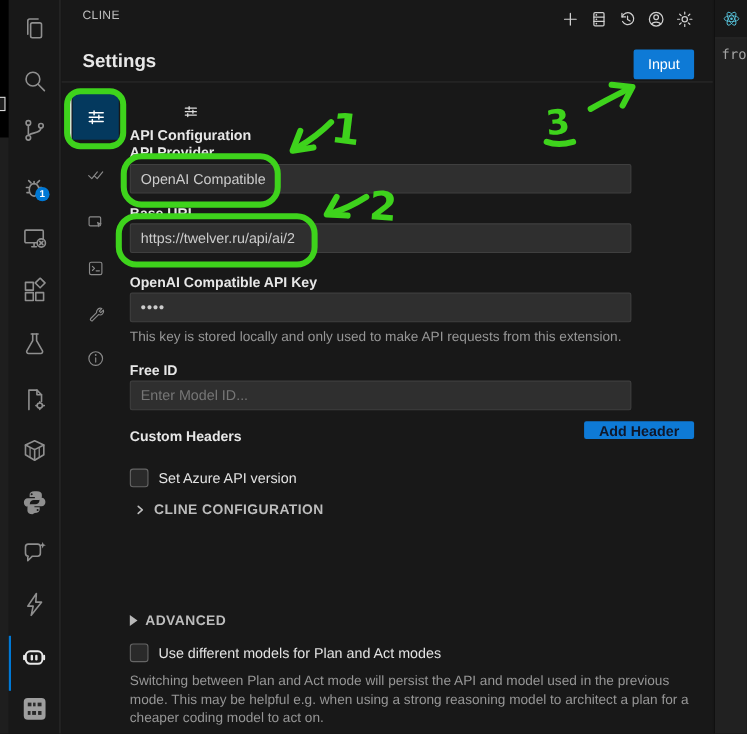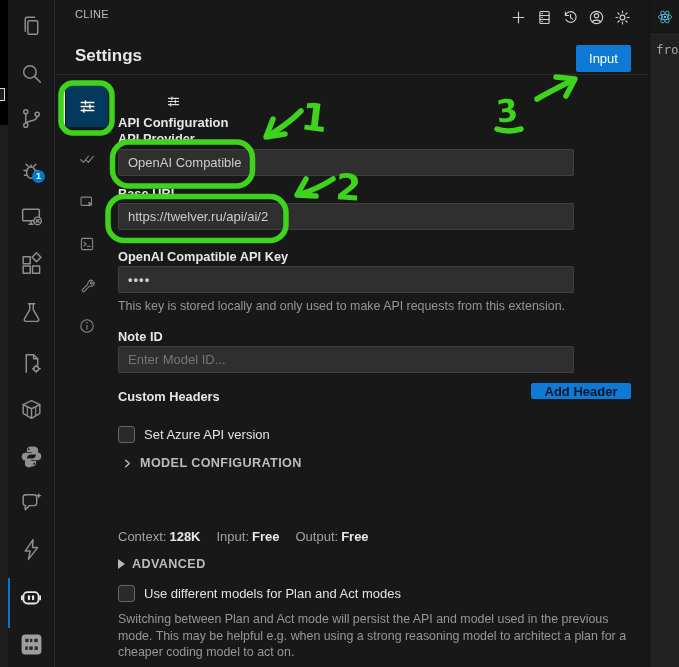--- a/index.html
+++ b/index.html
@@ -282,44 +282,39 @@
       <span>OpenAI Compatible</span>
     </div>
 
     <div class="c-abs field-label" style="top:186px">Base URL</div>
     <input class="inp" style="top: 203px;" type="text" value="https://twelver.ru/api/ai/2">
 
     <div class="c-abs field-label" style="top:249px">OpenAI Compatible API Key</div>
     <input class="inp key-inp" style="top: 266px;" type="text" value="••••">
     <div class="c-abs help-txt" style="top:298px">This key is stored locally and only used to make API requests from this extension.</div>
 
-    <div class="c-abs field-label" style="top:329px">Note ID</div>
+    <div class="c-abs field-label" style="top:329px">Free ID</div>
     <input class="inp" style="top: 346px;" type="text" placeholder="Enter Model ID...">
 
     <div class="c-abs field-label" style="top:389px">Custom Headers</div>
     <button class="row-btn" style="top:383px">Add Header</button>
 
     <div class="c-abs chk-row" style="top:426px">
       <div class="chk"></div>
       <span class="chk-label">Set Azure API version</span>
     </div>
 
     <div class="c-abs collapse-hdr" style="top:456px; left:4px">
       <svg width="11" height="11" viewBox="0 0 12 12" style="fill:none;stroke:#bcbcbc;stroke-width:1.6;stroke-linecap:round;stroke-linejoin:round">
           <path d="M4 2.5L8 6l-4 3.5"></path>
         </svg>
-      <span>MODEL CONFIGURATION</span>
-    </div>
-
-
-    <div class="c-abs stats" style="top:529px">
-      <span class="stat"><span>Context:</span><b>128K</b></span>
-      <span class="stat"><span>Input:</span><b>Free</b></span>
-      <span class="stat"><span>Output:</span><b>Free</b></span>
-    </div>
+      <span>CLINE CONFIGURATION</span>
+    </div>
+
+
 
     <div class="c-abs collapse-hdr" style="top:557px">
       <div class="tri"></div>
       <span>ADVANCED</span>
     </div>
 
     <div class="c-abs chk-row" style="top:585px">
       <div class="chk"></div>
       <span class="chk-label">Use different models for Plan and Act modes</span>
     </div>

